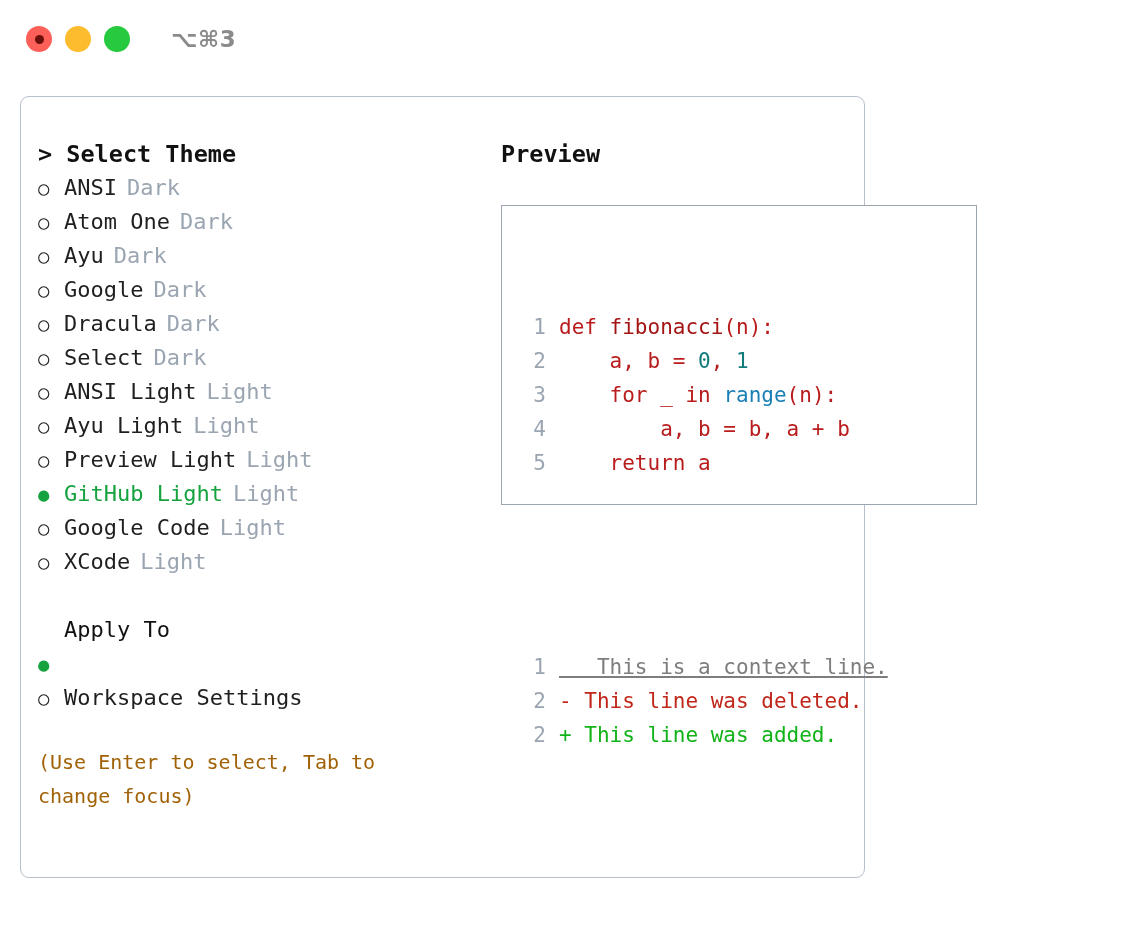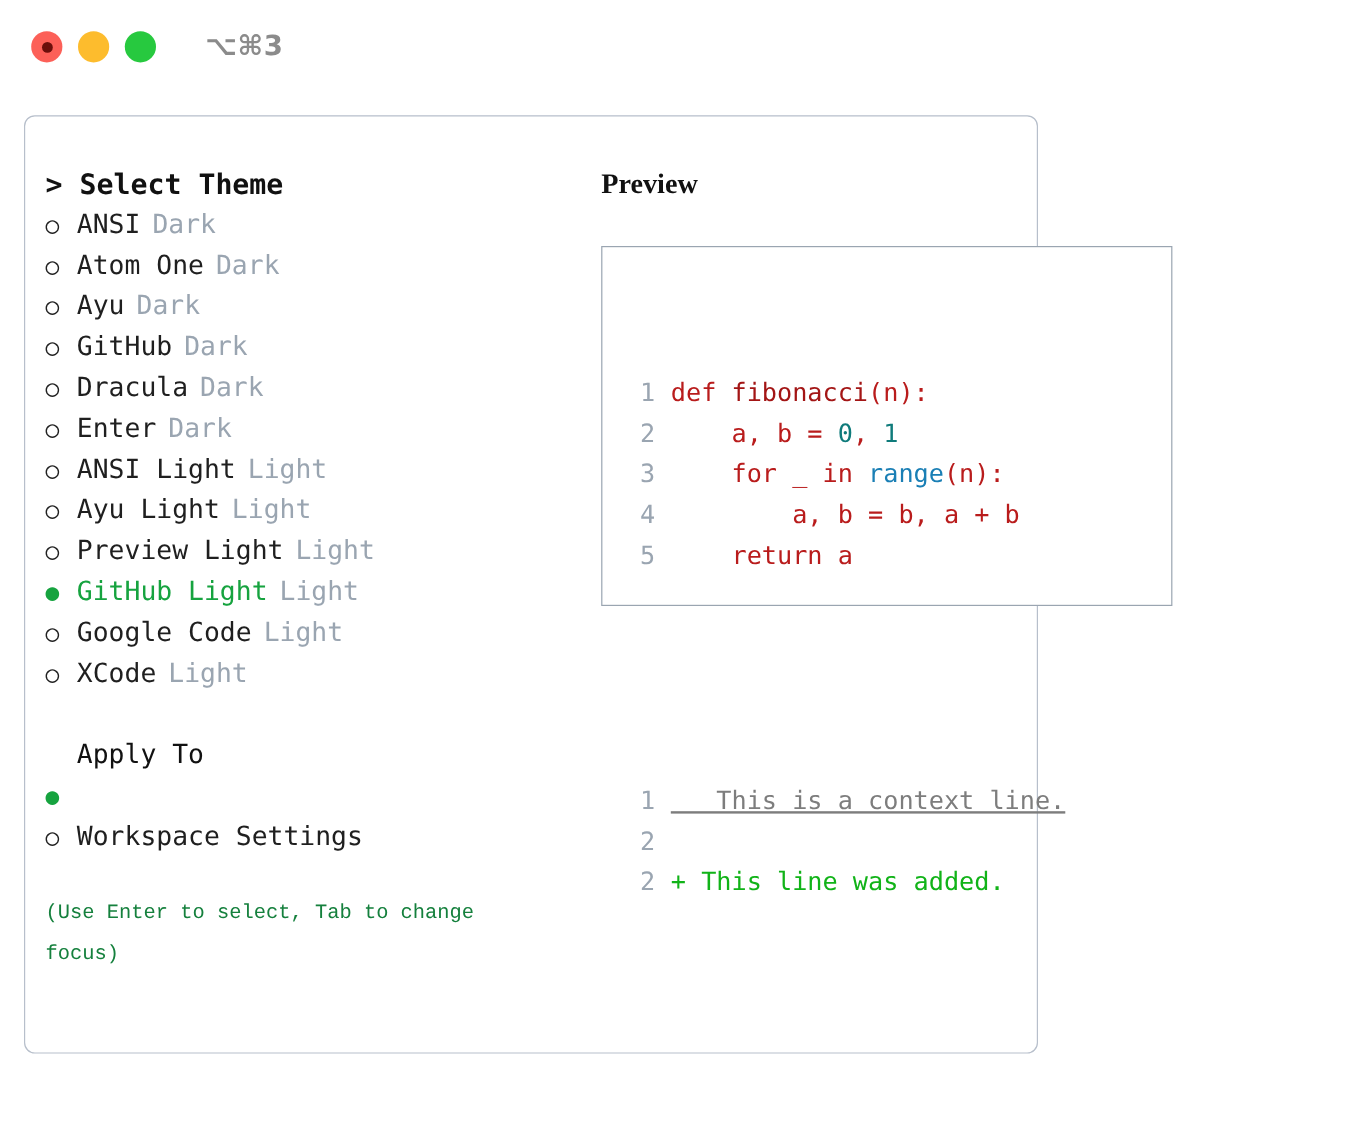--- a/index.html
+++ b/index.html
@@ -121,35 +121,33 @@
     line-height: 34px;
     height: 34px;
     font-size: 22px;
     color: #111111;
     white-space: pre;
   }
   .apply-head .bullet { color: transparent; }
   .spacer-row { height: 34px; }
   .hint {
     margin-top: 30px;
-    font-size: 17px;
-    line-height: 34px;
-    color: #15803d;
+    font-size: 20px;
+    line-height: 34px;
+    color: #a16207;
     width: 400px;
     white-space: pre-wrap;
-    font-family: Liberation Mono, monospace;
   }
 
   
   .right-col {
     position: absolute;
     left: 480px;
     top: 40px;
     width: 500px;
-    font-family: Liberation Serif, serif;
   }
   .preview-box {
     position: absolute;
     left: 480px;
     top: 108px;
     width: 476px;
     height: 300px;
     border: 1.5px solid #9aa5b1;
     box-sizing: border-box;
     background: #ffffff;
@@ -199,23 +197,23 @@
 
   <div class="panel">
 
     <div class="left-col">
       <div class="section-title">&gt; Select Theme</div>
 
       <div class="opt-list" id="theme-list">
           <div class="opt-row"><span class="bullet">○</span><span class="opt-label">ANSI</span><span class="opt-tag">Dark</span></div>
           <div class="opt-row"><span class="bullet">○</span><span class="opt-label">Atom One</span><span class="opt-tag">Dark</span></div>
           <div class="opt-row"><span class="bullet">○</span><span class="opt-label">Ayu</span><span class="opt-tag">Dark</span></div>
-          <div class="opt-row"><span class="bullet">○</span><span class="opt-label">GitHub</span><span class="opt-tag">Dark</span></div>
+          <div class="opt-row"><span class="bullet">○</span><span class="opt-label">Google</span><span class="opt-tag">Dark</span></div>
           <div class="opt-row"><span class="bullet">○</span><span class="opt-label">Dracula</span><span class="opt-tag">Dark</span></div>
-          <div class="opt-row"><span class="bullet">○</span><span class="opt-label">Enter</span><span class="opt-tag">Dark</span></div>
+          <div class="opt-row"><span class="bullet">○</span><span class="opt-label">Select</span><span class="opt-tag">Dark</span></div>
           <div class="opt-row"><span class="bullet">○</span><span class="opt-label">ANSI Light</span><span class="opt-tag">Light</span></div>
           <div class="opt-row"><span class="bullet">○</span><span class="opt-label">Ayu Light</span><span class="opt-tag">Light</span></div>
           <div class="opt-row"><span class="bullet">○</span><span class="opt-label">Preview Light</span><span class="opt-tag">Light</span></div>
           <div class="opt-row selected"><span class="bullet">●</span><span class="opt-label">GitHub Light</span><span class="opt-tag">Light</span></div>
           <div class="opt-row"><span class="bullet">○</span><span class="opt-label">Google Code</span><span class="opt-tag">Light</span></div>
           <div class="opt-row"><span class="bullet">○</span><span class="opt-label">XCode</span><span class="opt-tag">Light</span></div>
         </div>
 
       <div class="spacer-row"></div>
 
@@ -233,18 +231,18 @@
     </div>
 
     <div class="right-col">
       <div class="section-title">Preview</div>
     </div>
 
     <div class="preview-box">
       <div class="code-area">
         <div id="code-lines"><div class="code-line"><span class="lineno">1</span><span><span class="code-text">def </span><span class="tok-fn">fibonacci</span><span class="code-text">(n):</span></span></div><div class="code-line"><span class="lineno">2</span><span><span class="code-text">    a, b = </span><span class="tok-num">0</span><span class="code-text">, </span><span class="tok-num">1</span></span></div><div class="code-line"><span class="lineno">3</span><span><span class="code-text">    for _ in </span><span class="tok-call">range</span><span class="code-text">(n):</span></span></div><div class="code-line"><span class="lineno">4</span><span><span class="code-text">        a, b = b, a + b</span></span></div><div class="code-line"><span class="lineno">5</span><span><span class="code-text">    return a</span></span></div></div>
         <div class="blank-gap"></div>
-        <div id="diff-lines"><div class="code-line"><span class="lineno">1</span><span class="diff-ctx">   This is a context line.</span></div><div class="code-line"><span class="lineno">2</span></div><div class="code-line"><span class="lineno">2</span><span class="diff-add">+ This line was added.</span></div></div>
+        <div id="diff-lines"><div class="code-line"><span class="lineno">1</span><span class="diff-ctx">   This is a context line.</span></div><div class="code-line"><span class="lineno">2</span><span class="diff-del">- This line was deleted.</span></div><div class="code-line"><span class="lineno">2</span><span class="diff-add">+ This line was added.</span></div></div>
       </div>
     </div>
 
   </div>
 </div>
 
 </body></html>

